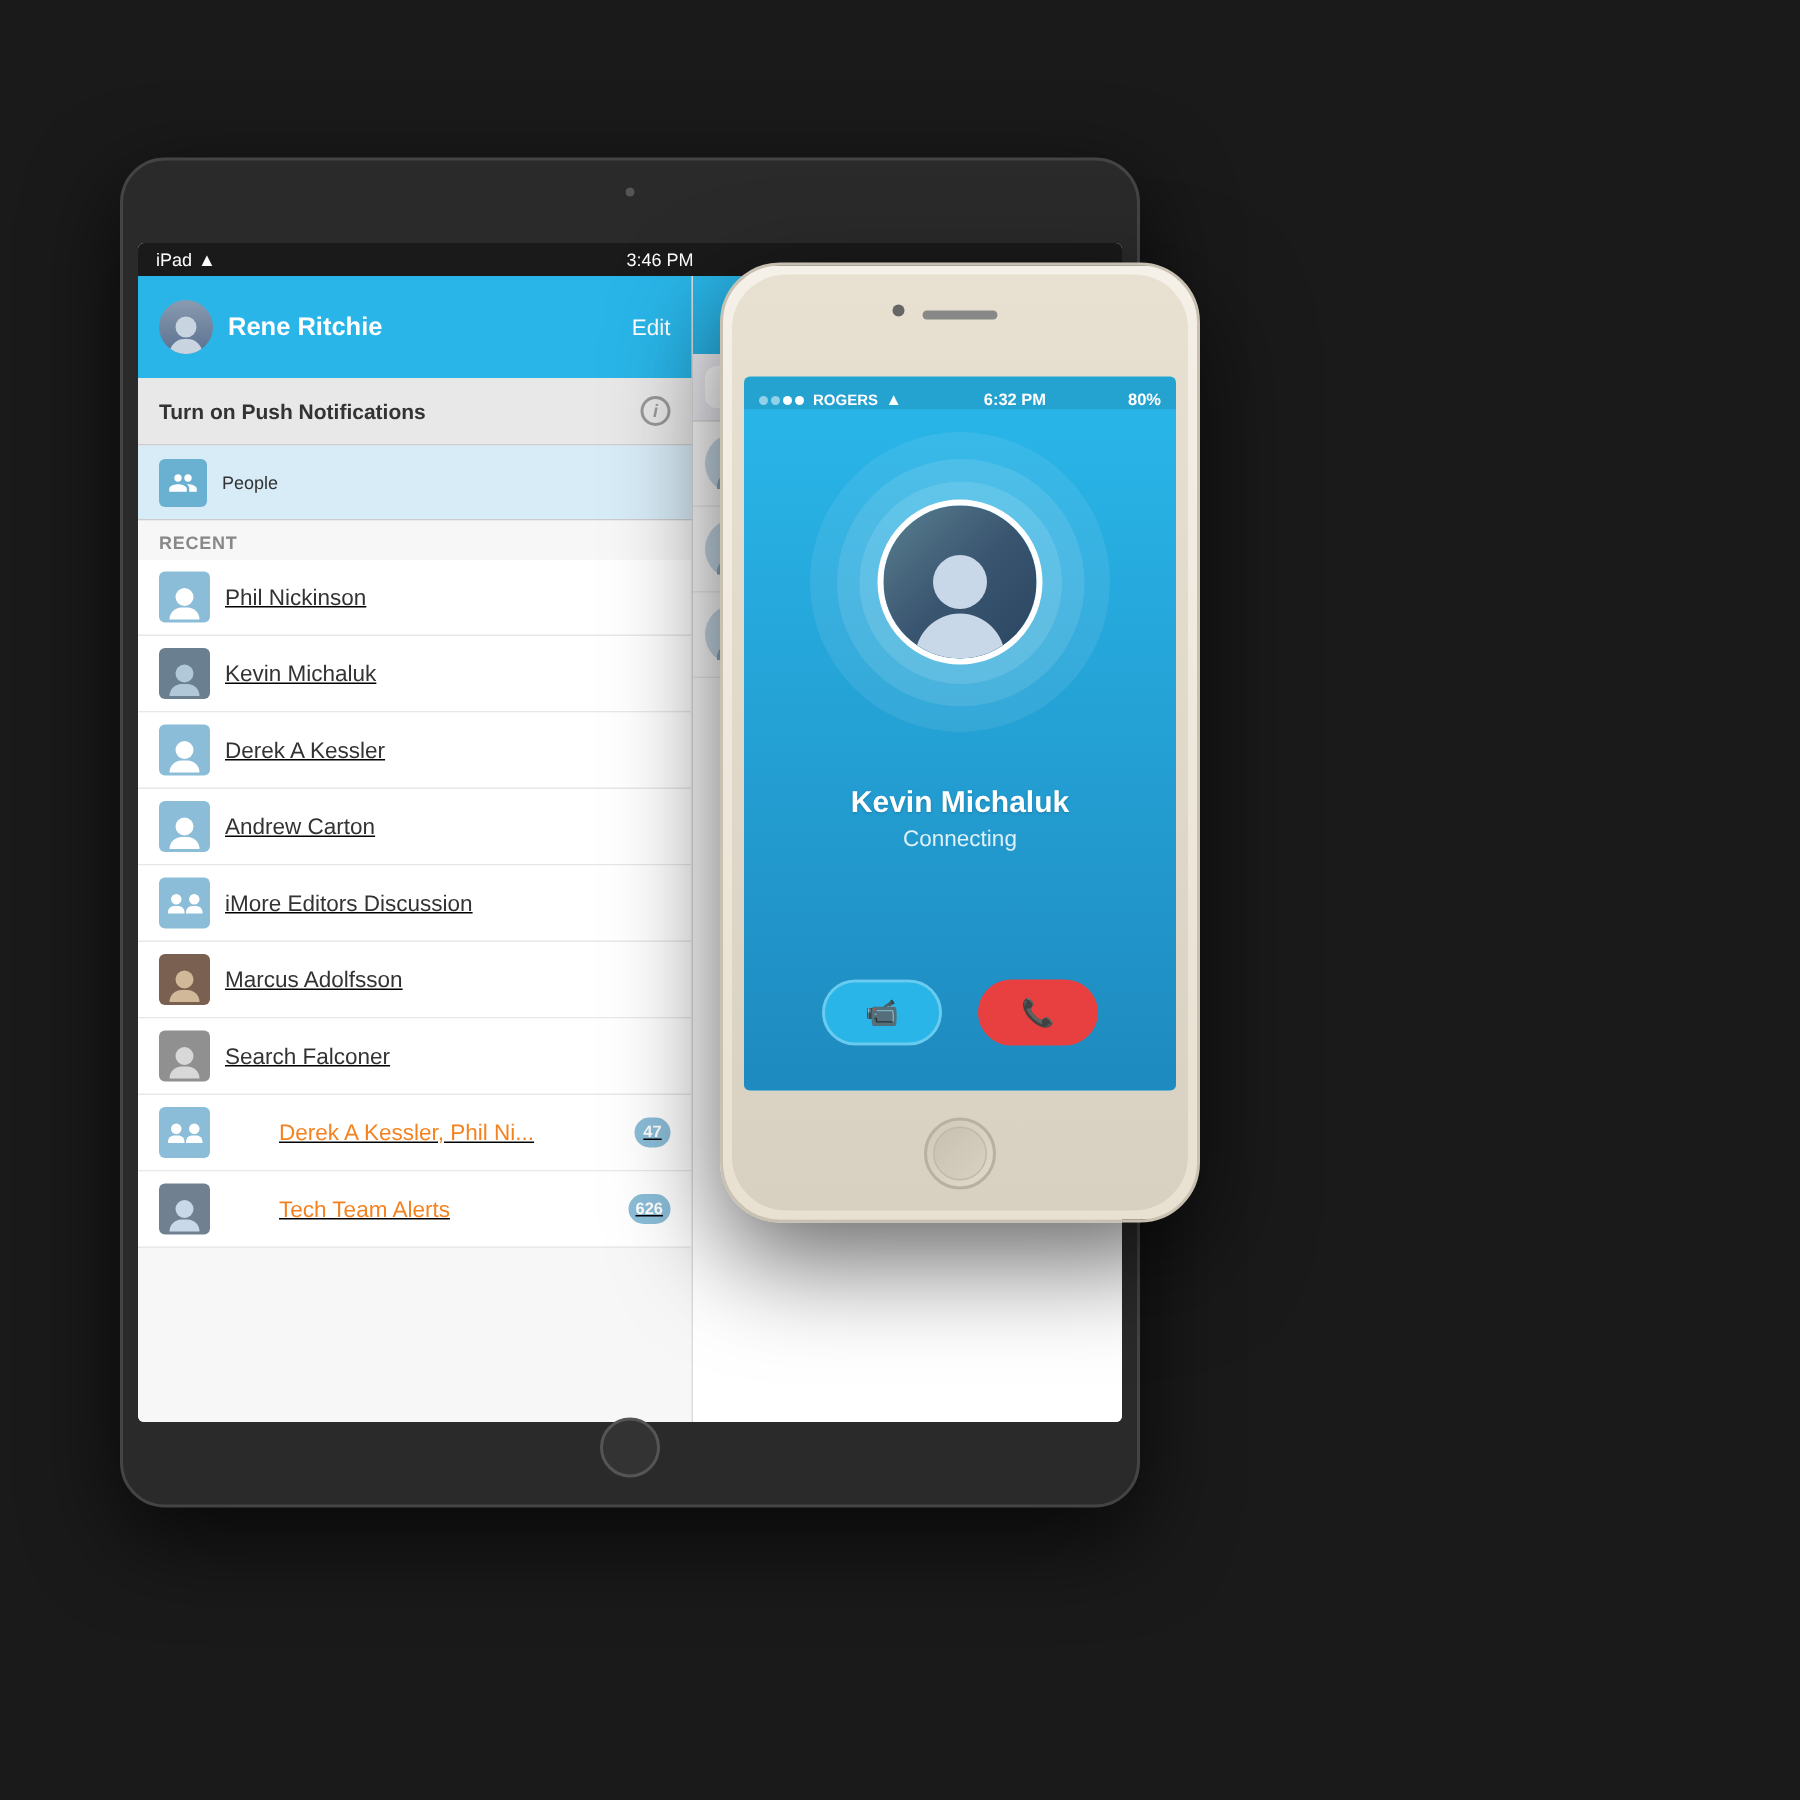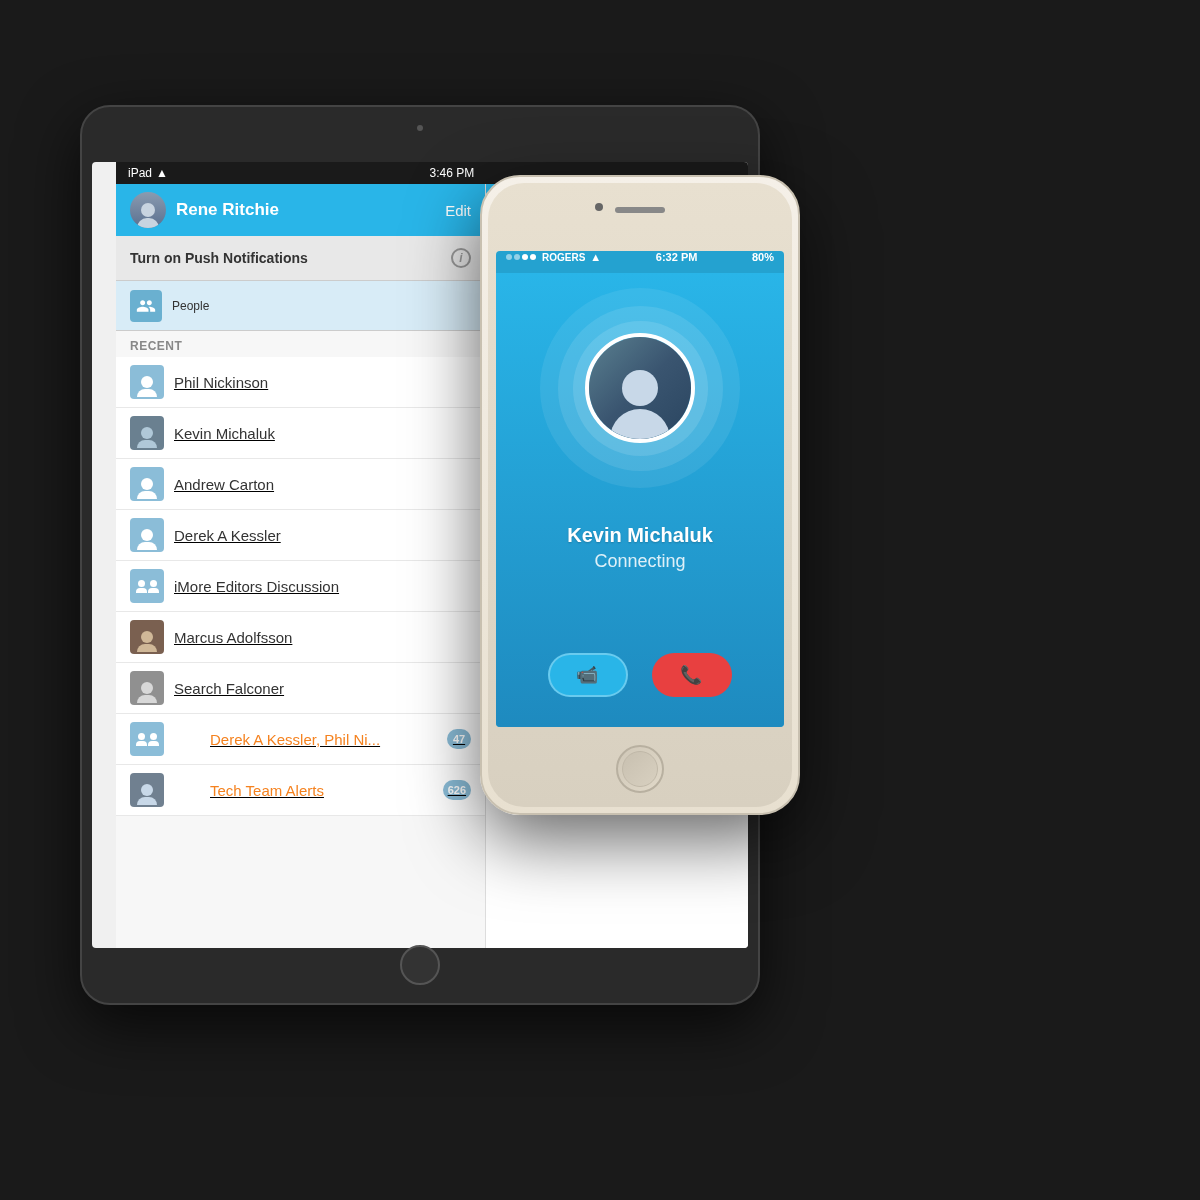--- a/index.html
+++ b/index.html
@@ -40,21 +40,20 @@
       position: absolute;
       top: 55px;
       left: 10px;
       right: 10px;
       bottom: 55px;
       background: #f0f0f0;
       border-radius: 4px;
       overflow: hidden;
       display: flex;
       flex-direction: column;
-      padding-left: 24px;
     }
 
     .ipad-status-bar {
       background: #1a1a1a;
       color: white;
       font-size: 12px;
       padding: 4px 12px;
       display: flex;
       justify-content: space-between;
       align-items: center;
@@ -79,21 +78,21 @@
       flex-direction: column;
       flex-shrink: 0;
     }
 
     .ipad-header {
       background: #29b5e8;
       padding: 10px 14px;
       display: flex;
       align-items: center;
       justify-content: space-between;
-      height: 52px;
+      height: 68px;
     }
 
     .ipad-header-left {
       display: flex;
       align-items: center;
       gap: 10px;
     }
 
     .avatar-small {
       width: 36px;
@@ -429,21 +428,21 @@
       border-radius: 4px;
       overflow: hidden;
       display: flex;
       flex-direction: column;
     }
 
     .iphone-status-bar {
       height: 22px;
       background: rgba(0,0,0,0.1);
       display: flex;
-      align-items: flex-start;
+      align-items: flex-end;
       justify-content: space-between;
       padding: 0 10px;
       font-size: 11px;
       color: white;
       font-weight: 600;
     }
 
     .status-left { display: flex; align-items: center; gap: 2px; }
     .status-dot { width: 6px; height: 6px; border-radius: 50%; background: rgba(255,255,255,0.5); }
     .status-dot.active { background: white; }
@@ -525,21 +524,21 @@
     .caller-name {
       color: white;
       font-size: 20px;
       font-weight: 700;
       margin-top: 16px;
       text-shadow: 0 1px 2px rgba(0,0,0,0.2);
     }
 
     .caller-status {
       color: rgba(255,255,255,0.85);
-      font-size: 18px;
+      font-size: 15px;
       margin-top: 4px;
     }
 
     .call-buttons {
       display: flex;
       gap: 24px;
       margin-top: auto;
       margin-bottom: 20px;
       padding-bottom: 10px;
     }
@@ -709,31 +708,31 @@
               <span class="contact-name">Kevin Michaluk</span>
             </div>
 
             <div class="contact-item">
               <div class="contact-avatar">
                 <div class="contact-avatar-person">
                   <div class="ca-head"></div>
                   <div class="ca-body"></div>
                 </div>
               </div>
-              <span class="contact-name">Andrew Carton</span>
+              <span class="contact-name">Derek A Kessler</span>
             </div>
 
             <div class="contact-item">
               <div class="contact-avatar">
                 <div class="contact-avatar-person">
                   <div class="ca-head"></div>
                   <div class="ca-body"></div>
                 </div>
               </div>
-              <span class="contact-name">Derek A Kessler</span>
+              <span class="contact-name">Andrew Carton</span>
             </div>
 
             <div class="contact-item">
               <div class="group-avatar">
                 <div class="group-icon">
                   <div class="group-icon-person">
                     <div class="gip-head"></div>
                     <div class="gip-body"></div>
                   </div>
                   <div class="group-icon-person">

